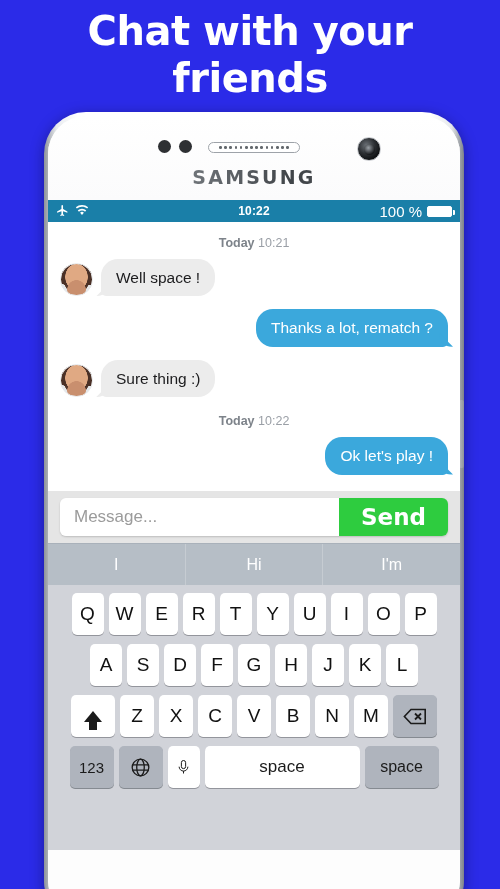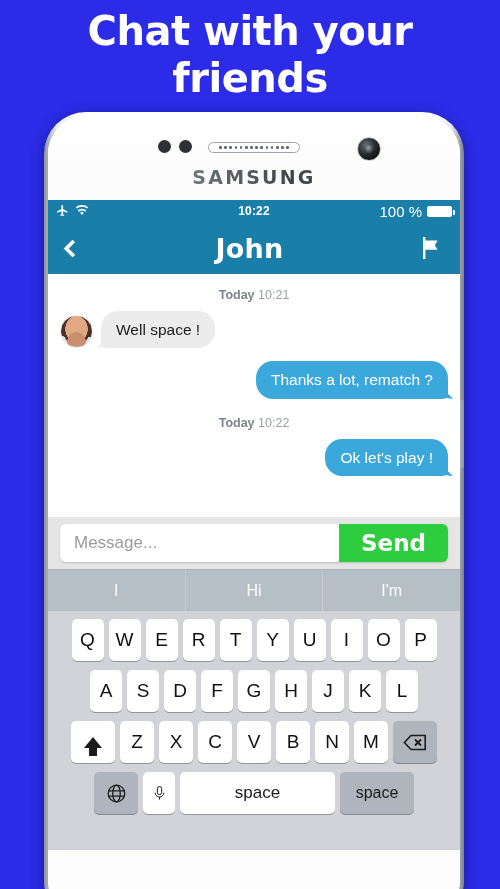--- a/index.html
+++ b/index.html
@@ -306,46 +306,41 @@
               </svg>
           </span>
         </div>
         <div class="status-time">10:22</div>
         <div class="status-right">
           <span>100 %</span>
           <span class="batt"></span>
         </div>
       </div>
 
-      <div class="nav">
-        <div class="chev"></div>
-        <div class="nav-title">John</div>
-        <div class="flag">
-          <svg width="22" height="24" viewBox="0 0 22 24" fill="#fff">
-              <path d="M3 1v22h2.4v-9.2h12.1l-2.6-4.6 2.6-4.6H5.4V1z"></path>
-            </svg>
-        </div>
-      </div>
 
       <div class="conv">
 
         <div class="daystamp">
           <b>Today</b>
           <span>10:21</span>
         </div>
 
         <div class="row in">
           <div class="avatar"></div>
           <div class="bubble in">Well space !</div>
         </div>
 
         <div class="row out">
           <div class="bubble out">Thanks a lot, rematch ?</div>
         </div>
 
+        <div class="row in">
+          <div class="avatar"></div>
+          <div class="bubble in">Sure thing :)</div>
+        </div>
 
         <div class="daystamp">
           <b>Today</b>
           <span>10:22</span>
         </div>
 
         <div class="row out">
           <div class="bubble out">Ok let's play !</div>
         </div>
       </div>
@@ -399,20 +394,21 @@
           <div class="key sm">N</div>
           <div class="key sm">M</div>
           <div class="key wide gray">
             <svg width="24" height="17" viewBox="0 0 24 17" fill="none" stroke="#1b1b1b" stroke-width="1.6">
               <path d="M8 1.5h14.2v14H8L1.4 8.5z"></path>
               <path d="M12 5.5l6 6M18 5.5l-6 6" stroke-width="1.8"></path>
             </svg>
           </div>
         </div>
         <div class="krow">
+          <div class="key num gray">123</div>
           <div class="key num gray">
             <svg width="21" height="21" viewBox="0 0 24 24" fill="none" stroke="#1b1b1b" stroke-width="1.5">
               <circle cx="12" cy="12" r="9.5"></circle>
                 <ellipse cx="12" cy="12" rx="4.3" ry="9.5"></ellipse>
               <path d="M2.7 9h18.6M2.7 15h18.6"></path>
             </svg>
           </div>
           <div class="key">
             <svg width="15" height="20" viewBox="0 0 24 24" fill="none" stroke="#1b1b1b" stroke-width="1.6">
               <rect x="8.6" y="1.6" width="6.8" height="13" rx="3.4"></rect>

